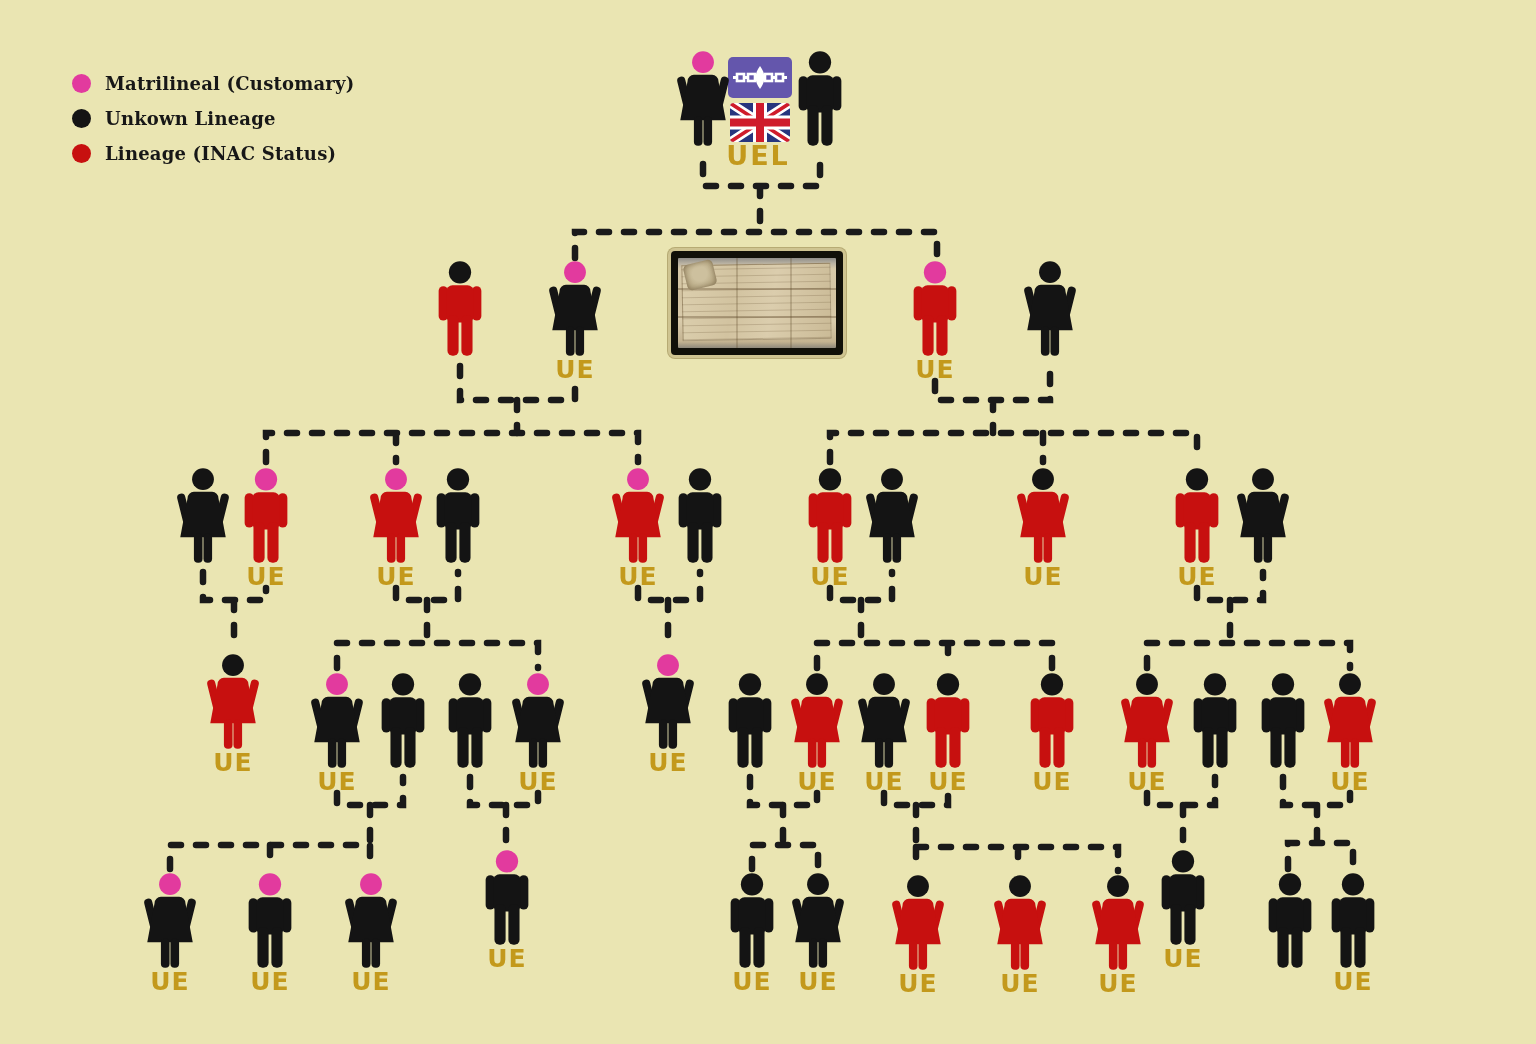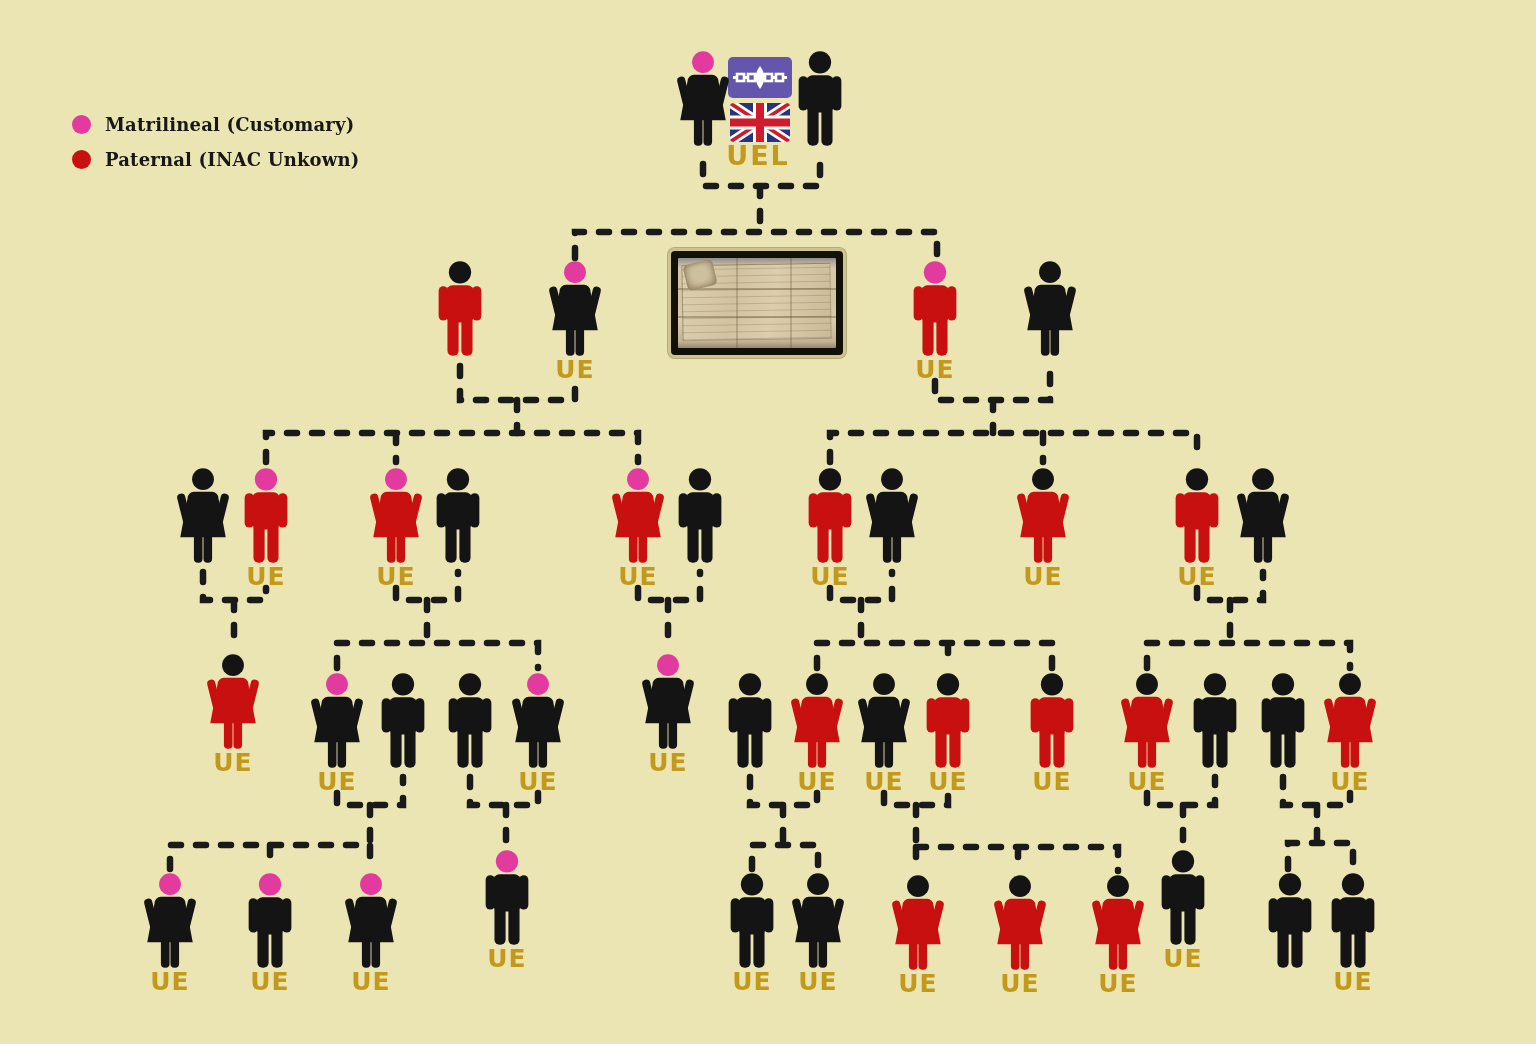--- a/index.html
+++ b/index.html
@@ -2,21 +2,21 @@
 <html><head>
 <meta charset="utf-8">
 <style>
   html,body{margin:0;padding:0;background:#d9d4a5;}
   .stage{
     position:relative;width:1536px;height:1044px;overflow:hidden;
     background:var(--bg,#eae5b2);
     font-family:"DejaVu Serif","Liberation Serif",serif;
   }
   
-  .legend{position:absolute;left:72px;top:66px;margin-top:41px;}
+  .legend{position:absolute;left:72px;top:66px;}
   .legend-row{display:flex;align-items:center;height:35px;}
   .legend-dot{width:19px;height:19px;border-radius:50%;margin-right:14px;flex:0 0 auto;}
   .legend-label{font-weight:700;font-size:18px;color:#171717;letter-spacing:.2px;}
   
   .lines{position:absolute;left:0;top:0;}
   .lines path{fill:none;stroke:var(--line,#1a1a1a);stroke-width:6.5;stroke-dasharray:10 15;stroke-linecap:round;}
   
   .person{position:absolute;}
   .person svg{display:block;}
   .ue{
@@ -90,22 +90,26 @@
       <path d="M916,847 L1118,847 L1118,871 M916,847 L916,871 M1018,847 L1018,871"></path>
       <path d="M1288,869 L1288,843 L1353,843 L1353,869"></path>
     </svg>
 
   <div class="legend" id="legend">
       <div class="legend-row">
         <span class="legend-dot" style="background:#e23a9e"></span>
         <span class="legend-label">Matrilineal (Customary)</span>
       </div>
       <div class="legend-row">
+        <span class="legend-dot" style="background:#141414"></span>
+        <span class="legend-label">Unkown Lineage</span>
+      </div>
+      <div class="legend-row">
         <span class="legend-dot" style="background:#c7100f"></span>
-        <span class="legend-label">Paternal (INAC Unkown)</span>
+        <span class="legend-label">Lineage (INAC Status)</span>
       </div>
     </div>
 
   <svg class="flag" style="left:728px;top:57px" width="64" height="41" viewBox="0 0 64 41">
     <rect x="0" y="0" width="64" height="41" rx="5" style="fill:var(--flag-purple)"></rect>
     <line x1="5" y1="20.5" x2="59" y2="20.5" style="stroke:var(--white);stroke-width:3"></line>
     <rect x="9" y="17" width="7" height="7" style="fill:var(--flag-purple);stroke:var(--white);stroke-width:2.6"></rect>
     <rect x="20" y="17" width="7" height="7" style="fill:var(--flag-purple);stroke:var(--white);stroke-width:2.6"></rect>
     <rect x="37" y="17" width="7" height="7" style="fill:var(--flag-purple);stroke:var(--white);stroke-width:2.6"></rect>
     <rect x="48" y="17" width="7" height="7" style="fill:var(--flag-purple);stroke:var(--white);stroke-width:2.6"></rect>

